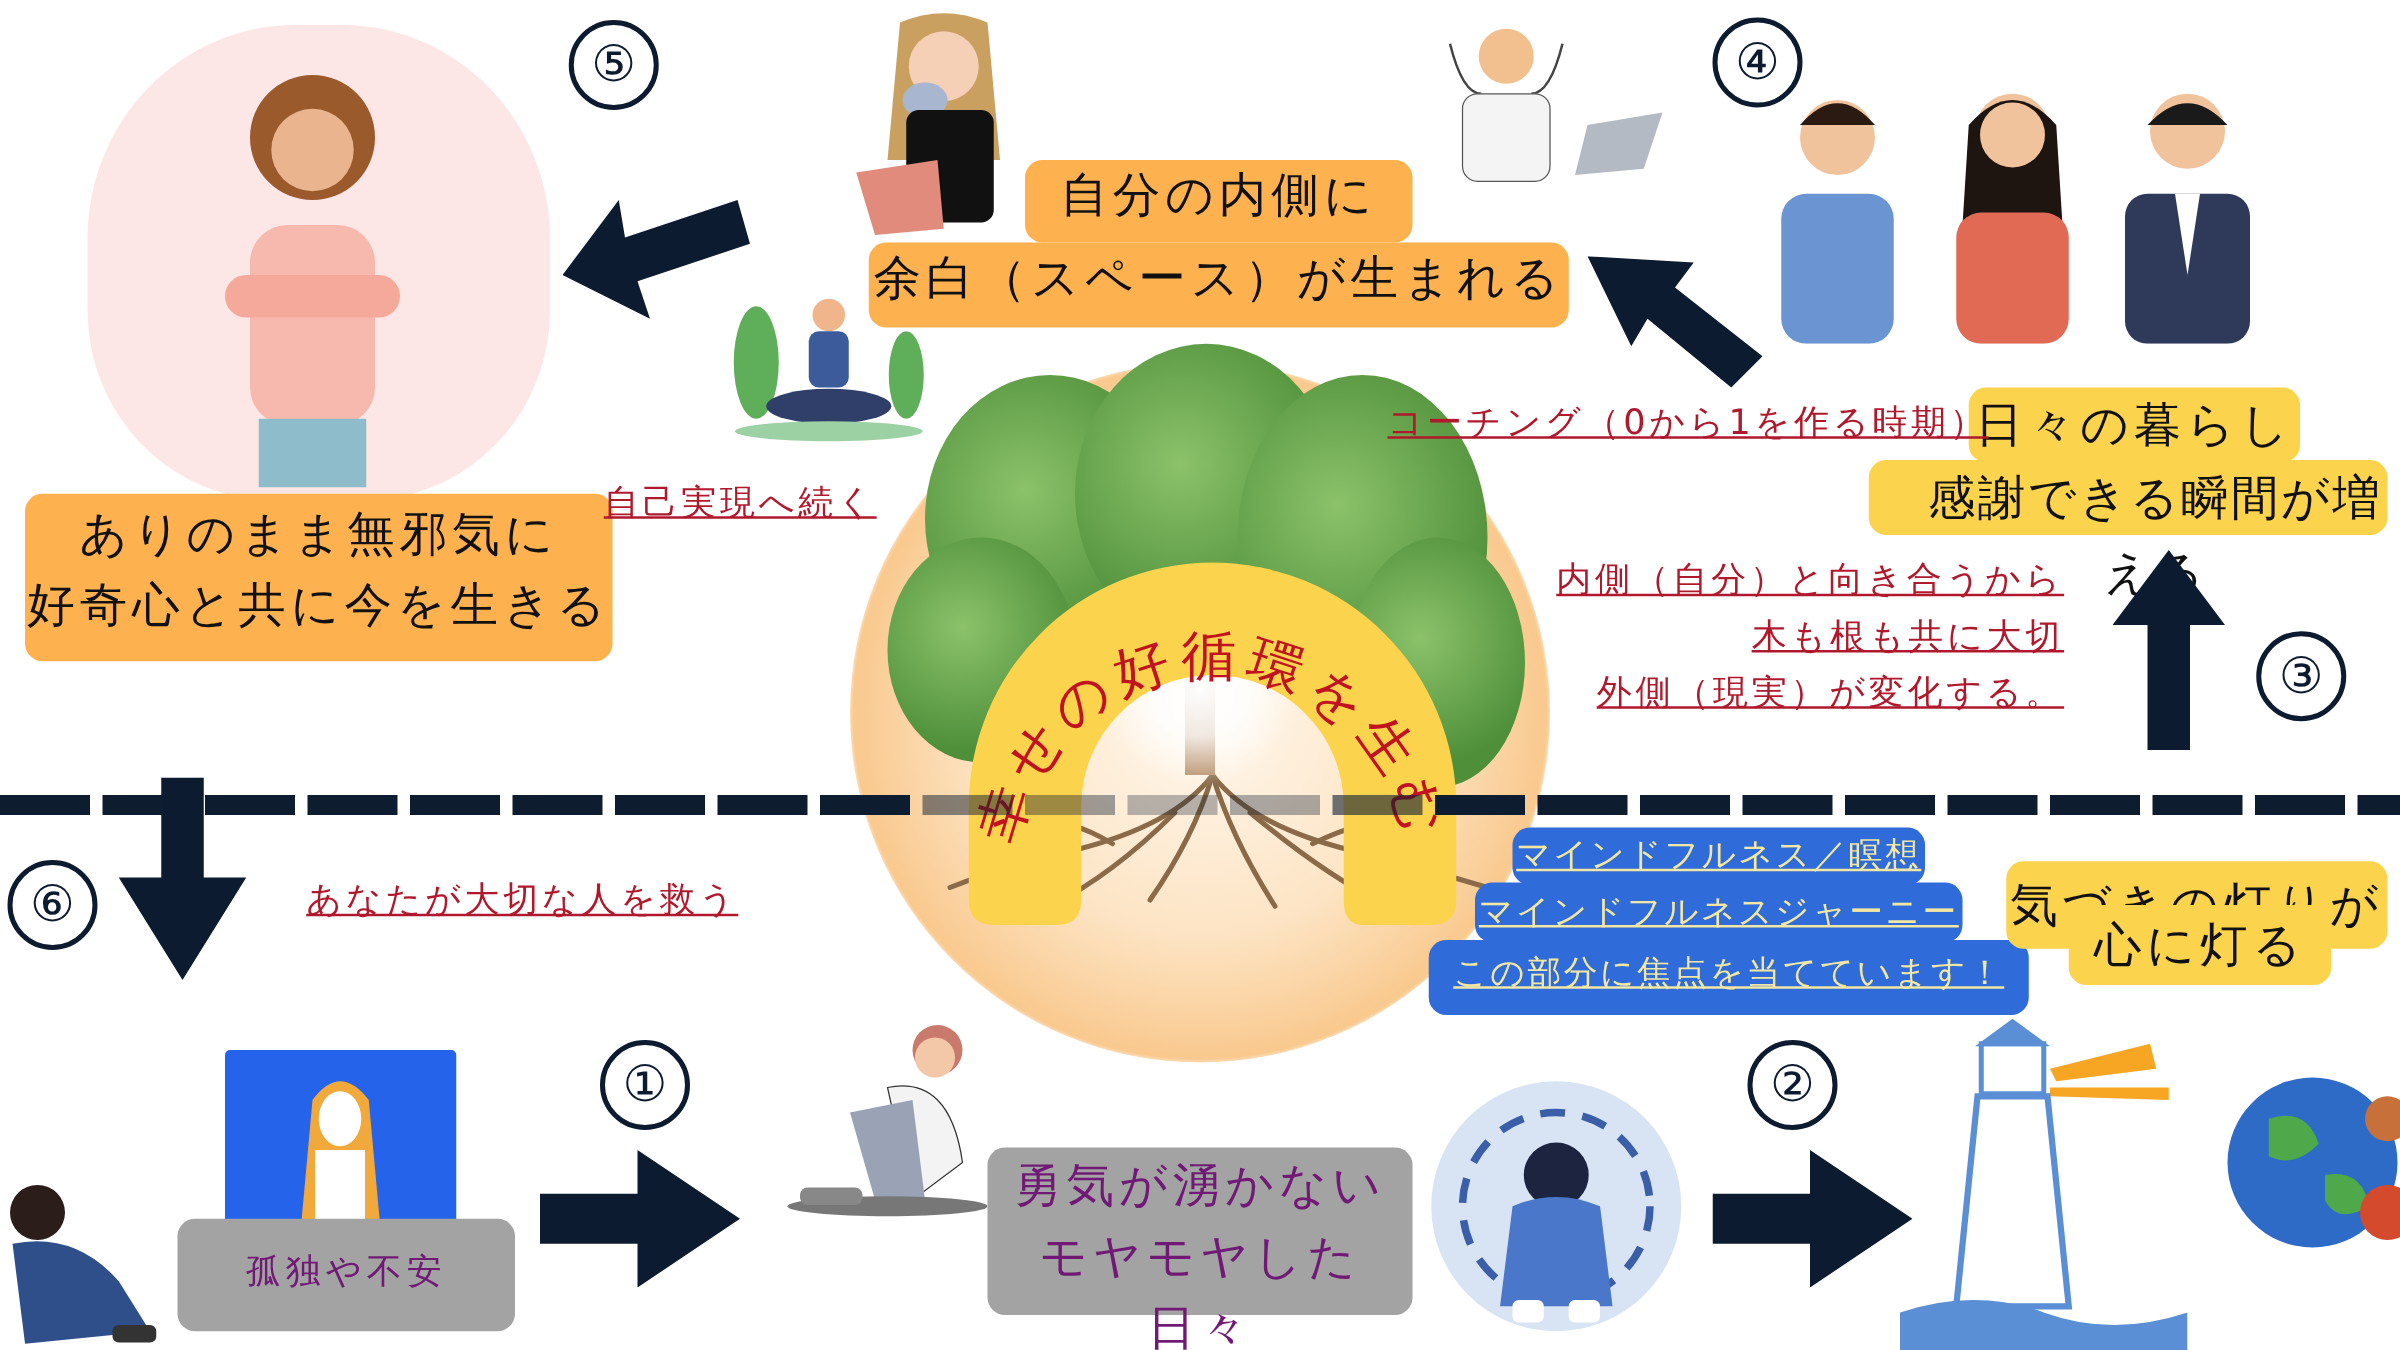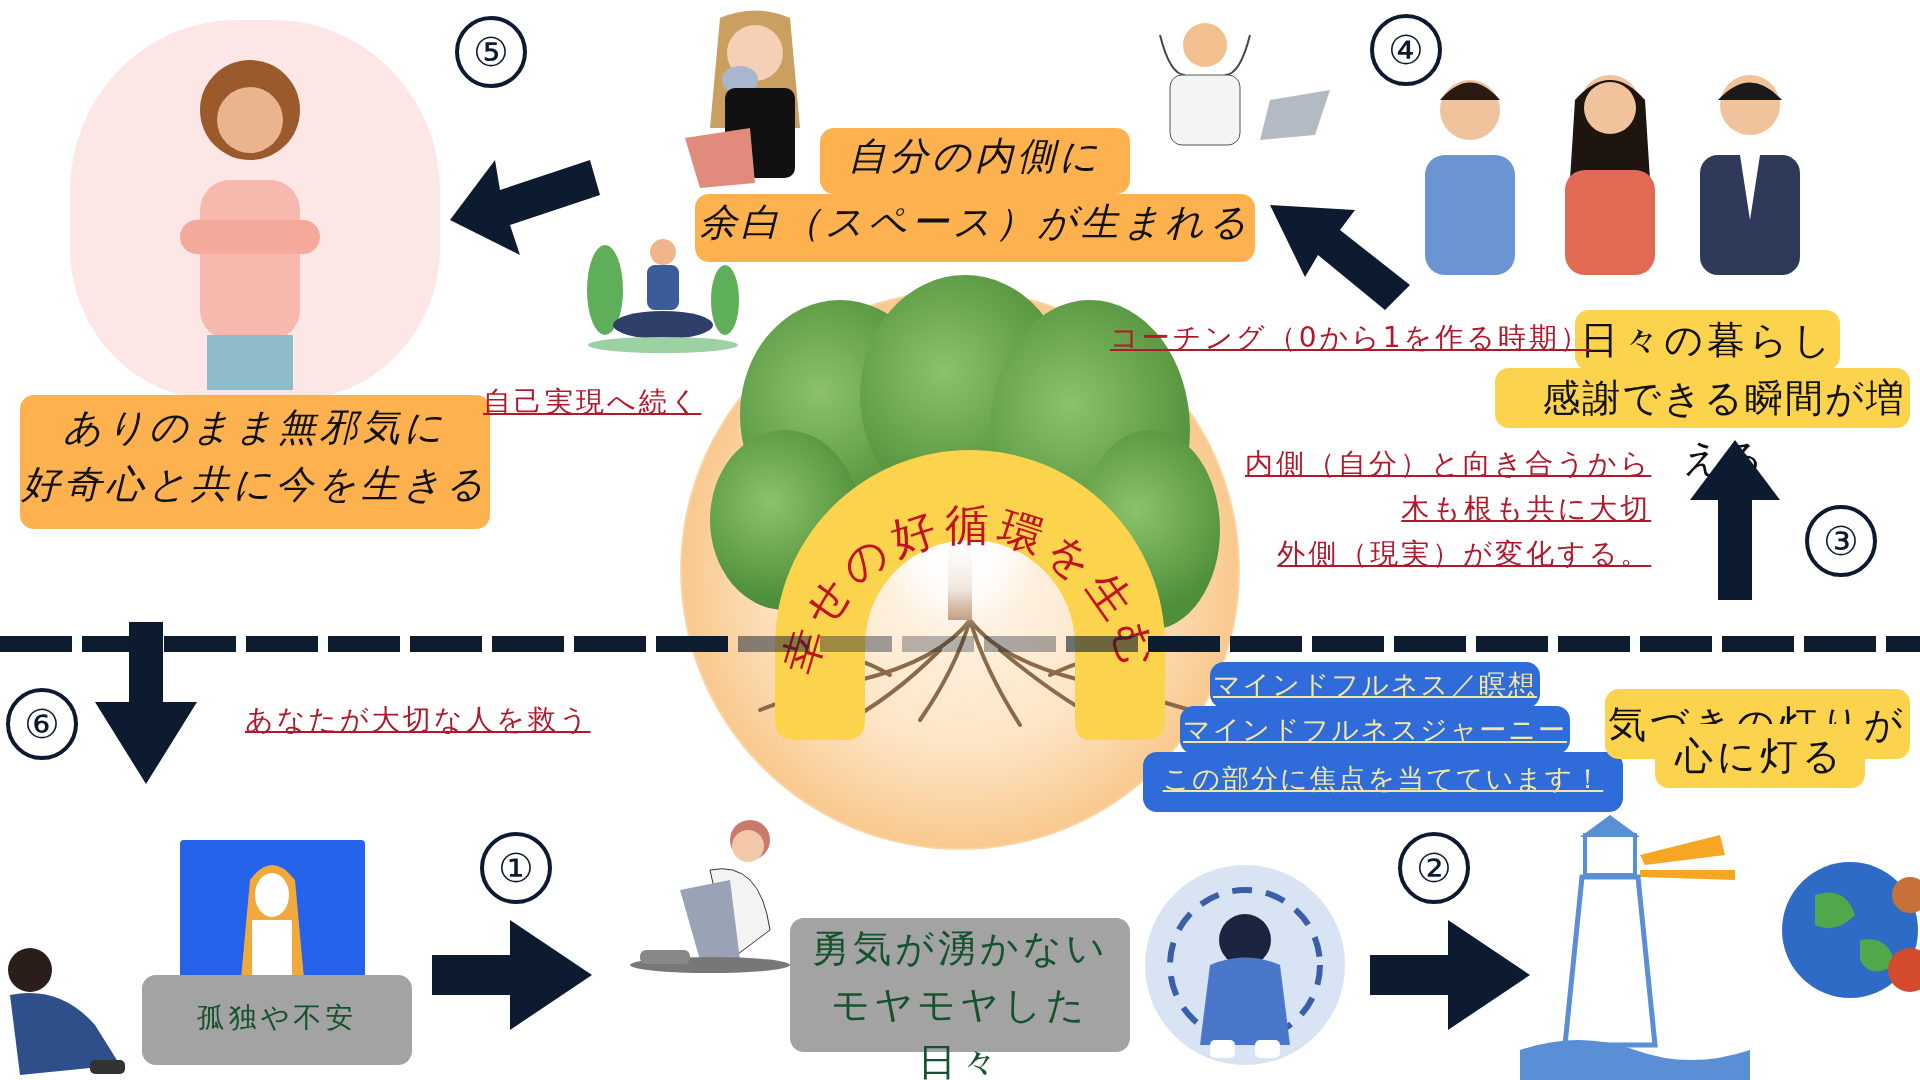--- a/index.html
+++ b/index.html
@@ -1,22 +1,22 @@
 <!DOCTYPE html>
 <html><head>
 <meta charset="utf-8">
 <style>
   html, body { margin:0; padding:0; }
   body { width:1920px; height:1080px; position:relative; overflow:hidden; background:#ffffff;
          font-family:"DejaVu Sans", sans-serif; }
   .abs { position:absolute; }
   .box { position:absolute; border-radius:14px; color:#111; text-align:center; font-size:38px; line-height:1.5; letter-spacing:4px; }
-  .orange { background:#fdb24f;font-style:italic; }
+  .orange { background:#fdb24f; }
   .yellow { background:#fcd34d; }
-  .gray { background:#a3a3a3; color:#14532d; }
+  .gray { background:#a3a3a3; color:#701a75; }
   .red-note { position:absolute; color:#b0182b; font-size:28px; letter-spacing:3px; line-height:1.6; text-align:right; white-space:nowrap;text-decoration:underline; }
   .num { position:absolute; width:64px; height:64px; border:4px solid #0d1b30; border-radius:50%;
          font-size:40px; color:#0d1b30; display:flex; align-items:center; justify-content:center; font-family:"DejaVu Sans", sans-serif; }
   .dash { position:absolute; top:636px; width:72px; height:16px; background:#0e1c30; }
   .glow { position:absolute; left:680px; top:290px; width:560px; height:560px; border-radius:50%;
           background:radial-gradient(circle, #fff8ef 0%, #fde4c4 45%, #f9c98e 70%, rgba(255,255,255,0) 72%); }
   .canopy { position:absolute; border-radius:50%; background:radial-gradient(circle at 40% 40%, #8bc26a, #4f8f3a 70%); }
   .arch { position:absolute; left:755px; top:430px; width:430px; height:430px; }
   .blue-box { position:absolute; background:#2f6bd9; color:#f2e7a3; border-radius:14px; text-align:center; font-size:27px; letter-spacing:2px; }
   .blue-box span { text-decoration:underline; text-decoration-color:#f2e7a3; }

